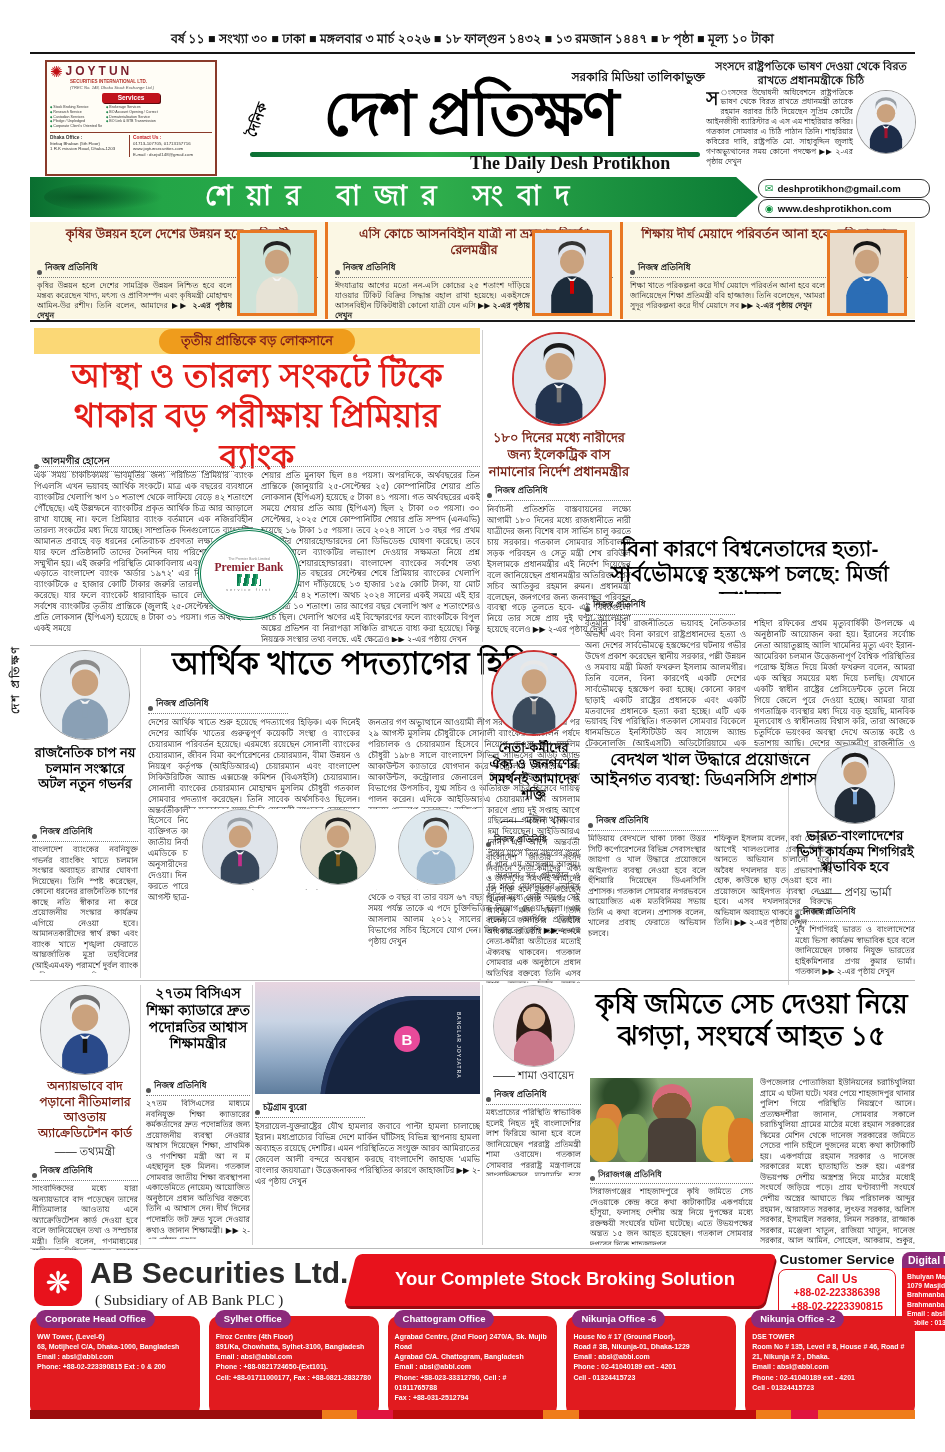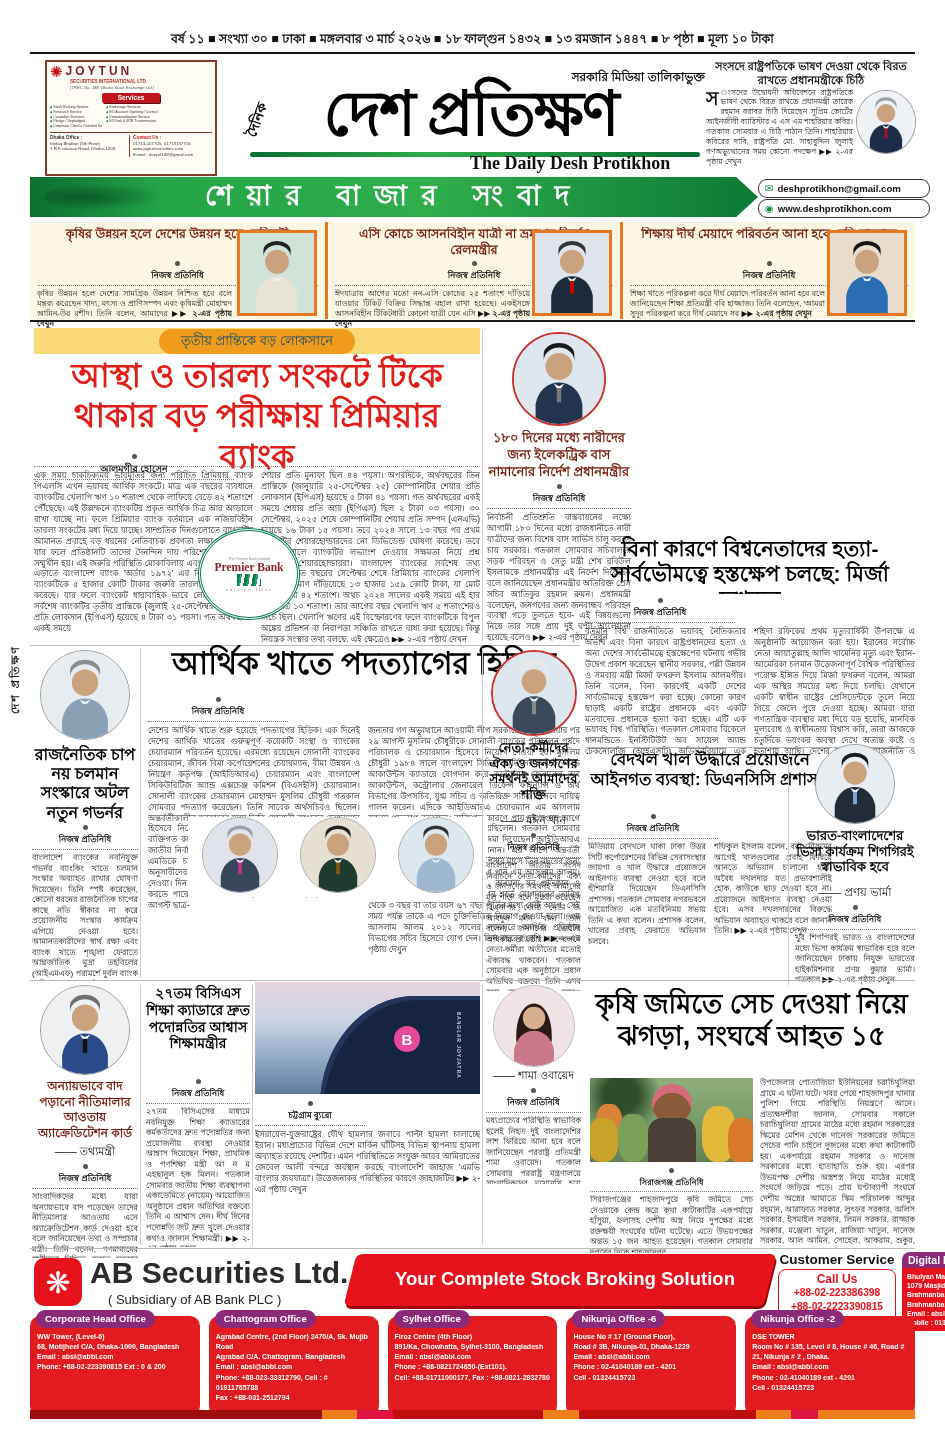--- a/index.html
+++ b/index.html
@@ -66,36 +66,36 @@
         display:flex;align-items:center;gap:4px;padding:0 6px;font-weight:bold;font-size:9.6px;}
   .pill .ic{color:#0a8f3c;font-size:10px;line-height:1;}
 
   
   .briefrow{left:30px;top:222px;width:885px;height:97px;background:#fbf7e4;display:flex;}
   .brief{width:295px;box-sizing:border-box;padding:5px 7px;position:relative;}
   .brief + .brief{border-left:3px solid #e87722;}
   .brief .hd{color:#7a2315;font-weight:bold;font-size:12.5px;line-height:1.25;text-align:center;height:32px;overflow:hidden;}
   .brief .photo{position:absolute;right:8px;top:8px;width:74px;height:80px;border:3px solid #e87722;background:#fff;overflow:hidden;}
   .brief .bd{width:195px;font-size:7.8px;line-height:1.3;height:40px;overflow:hidden;}
-  .byline{display:flex;align-items:center;gap:3px;font-weight:bold;font-size:8.5px;
-          border-bottom:1px dotted #777;padding-bottom:2px;margin:2px 0 3px;flex-direction:column;}
+  .byline{display:flex;align-items:flex-end;gap:3px;font-weight:bold;font-size:8.5px;
+          border-bottom:1px dotted #777;padding-bottom:2px;margin:2px 0 3px;}
   .byline .dotic{width:5px;height:5px;border-radius:50%;background:#555;flex:none;}
   .jump{font-weight:bold;}
 
   
   .hd-black{font-weight:900;color:#000;line-height:1.2;}
   .hd-maroon{font-weight:bold;color:#7a2315;line-height:1.3;text-align:center;}
   .attrib{font-weight:normal;text-align:center;}
   .bodytxt{font-size:8.3px;line-height:1.32;}
   .cols{display:flex;gap:8px;}
   .cols > div{flex:1;}
 
   
   .kicker-band{left:34px;top:328px;width:446px;height:26px;background:#fbd876;display:flex;align-items:center;justify-content:center;}
-  .kicker-pill{background:#ef9c1c;border-radius:13px;padding:2px 22px;font-weight:normal;font-size:13px;color:#0c4a6e;}
+  .kicker-pill{background:#ef9c1c;border-radius:13px;padding:2px 22px;font-weight:bold;font-size:13px;color:#7f1d1d;}
   .lead-hd{left:34px;top:356px;width:446px;font-size:33px;line-height:1.22;font-weight:900;color:#e31e18;text-align:center;}
   .plogo{left:198px;top:528px;width:96px;height:86px;border-radius:50%;background:#fff;border:3px double #0a7d4f;
          display:flex;flex-direction:column;align-items:center;justify-content:center;z-index:5;}
   .plogo .l1{font-size:3.6px;color:#888;}
   .plogo .nm{font-size:11.5px;font-weight:bold;color:#8a1f2e;font-family:"Liberation Serif","DejaVu Serif",serif;}
   .plogo .mark{width:24px;height:12px;margin:1px 0;
         background:repeating-linear-gradient(100deg,#0a7d4f 0 3px,#29a06b 3px 5px,rgba(0,0,0,0) 5px 8px);}
   .plogo .tg{font-size:4px;letter-spacing:2px;color:#777;}
 
   
@@ -128,21 +128,21 @@
   
   .village{left:590px;top:1078px;width:163px;height:84px;overflow:hidden;
            background:linear-gradient(180deg,#8fae7c 0%,#7a9c68 50%,#647f52 100%);}
   .blob{position:absolute;border-radius:50%;}
 
   
   .absl{left:30px;top:1252px;width:885px;height:174px;}
   .ab-logo{position:absolute;left:4px;top:6px;width:48px;height:48px;background:#e8121c;border-radius:10px;
            color:#fff;font-size:30px;display:flex;align-items:center;justify-content:center;}
   .ab-brand{position:absolute;left:60px;top:4px;font-size:30px;font-weight:bold;color:#2b2b2b;}
-  .ab-sub{position:absolute;left:78px;top:40px;font-size:13px;color:#222;}
+  .ab-sub{position:absolute;left:65px;top:40px;font-size:15px;color:#222;font-family:Liberation Serif, serif;}
   .ribbon{position:absolute;left:320px;top:2px;width:420px;height:52px;background:#e8121c;
           transform:skewX(-14deg);border-radius:6px;box-shadow:2px 3px 0 #9c0a10;}
   .ribbon-txt{position:absolute;left:340px;top:16px;width:390px;text-align:center;color:#fff;
           font-weight:bold;font-size:18.5px;}
   .cs{position:absolute;left:748px;top:0px;width:118px;text-align:center;}
   .cs .t{font-weight:bold;font-size:13.5px;color:#111;}
   .cs .box{border:1.5px solid #e8121c;border-radius:8px;margin-top:2px;padding:2px 2px;}
   .cs .call{color:#e8121c;font-weight:bold;font-size:12px;}
   .cs .ph{color:#e8121c;font-weight:bold;font-size:10.2px;line-height:1.35;}
   .dg{position:absolute;left:872px;top:0;width:112px;}
@@ -352,21 +352,21 @@
   </div>
   <div class="rule-soft" style="left:585px;top:747px;width:330px;height:1px;"></div>
 
   <div class="rule-soft" style="left:30px;top:645px;width:550px;height:1px;"></div>
   <div class="abs" style="left:32px;top:650px;width:106px;height:328px;">
     <div class="pcircle" style="width:88px;height:88px;margin:0 auto;border:1.5px solid #999;">
       <svg style="--bg:#e7ecf0;--suit:#8aa0b5;--tie:#8aa0b5;--hair:#8c8c8c;">
           <use href="#person"></use>
         </svg>
     </div>
-    <div class="hd-black ctr ovh" style="font-size:16px;height:78px;margin-top:5px;">রাজনৈতিক চাপ নয় চলমান সংস্কারে অটল নতুন গভর্নর</div>
+    <div class="hd-black ctr ovh" style="font-size:13px;height:78px;margin-top:5px;">রাজনৈতিক চাপ নয় চলমান সংস্কারে অটল নতুন গভর্নর</div>
     <div class="byline">
         <span class="dotic"></span>
         <span>নিজস্ব প্রতিনিধি</span>
       </div>
     <div class="bodytxt just ovh" style="font-size:8px;height:128px;">বাংলাদেশ ব্যাংকের নবনিযুক্ত গভর্নর ব্যাংকিং খাতে চলমান সংস্কার অব্যাহত রাখার ঘোষণা দিয়েছেন। তিনি স্পষ্ট করেছেন, কোনো ধরনের রাজনৈতিক চাপের কাছে নতি স্বীকার না করে প্রয়োজনীয় সংস্কার কার্যক্রম এগিয়ে নেওয়া হবে। আমানতকারীদের স্বার্থ রক্ষা এবং ব্যাংক খাতে শৃঙ্খলা ফেরাতে আন্তর্জাতিক মুদ্রা তহবিলের (আইএমএফ) পরামর্শে দুর্বল ব্যাংক একীভূতকরণ প্রক্রিয়া চলবে বলেও জানান তিনি। গতকাল সোমবার বৈঠক শেষে ডেপুটি গভর্নর, নির্বাহী পরিচালকসহ ঊর্ধ্বতন কর্মকর্তাদের উপস্থিতিতে ▶▶ ২-এর পৃষ্ঠায় দেখুন</div>
   </div>
   <div class="vline" style="left:140px;top:648px;height:330px;"></div>
 
   <div class="abs" style="left:148px;top:645px;width:432px;height:333px;">
     <div class="hd-black ctr ovh" style="font-size:31px;height:50px;">আর্থিক খাতে পদত্যাগের হিড়িক</div>
@@ -543,30 +543,30 @@
         <span>Mobile : 01324415724</span>
       </div>
     </div>
     <div class="offices">
       <div class="office">
         <div class="hdr">Corporate Head Office</div>
         <span>WW Tower, (Level-6)</span><br><span>68, Motijheel C/A, Dhaka-1000, Bangladesh</span><br>
         <span>Email : absl@abbl.com</span><br><span>Phone: +88-02-223390815 Ext : 0 &amp; 200</span>
       </div>
       <div class="office">
+        <div class="hdr">Sylhet Office</div>
+        <span>Firoz Centre (4th Floor)</span><br><span>891/Ka, Chowhatta, Sylhet-3100, Bangladesh</span><br>
+        <span>Email : absl@abbl.com</span><br><span>Phone : +88-0821724650-(Ext101).</span><br>
+        <span>Cell: +88-01711000177, Fax : +88-0821-2832780</span>
+      </div>
+      <div class="office">
         <div class="hdr">Chattogram Office</div>
         <span>Agrabad Centre, (2nd Floor) 2470/A, Sk. Mujib Road</span><br><span>Agrabad C/A. Chattogram, Bangladesh</span><br>
         <span>Email : absl@abbl.com</span><br><span>Phone: +88-023-33312790, Cell : # 01911765788</span><br>
         <span>Fax : +88-031-2512794</span>
-      </div>
-      <div class="office">
-        <div class="hdr">Sylhet Office</div>
-        <span>Firoz Centre (4th Floor)</span><br><span>891/Ka, Chowhatta, Sylhet-3100, Bangladesh</span><br>
-        <span>Email : absl@abbl.com</span><br><span>Phone : +88-0821724650-(Ext101).</span><br>
-        <span>Cell: +88-01711000177, Fax : +88-0821-2832780</span>
       </div>
       <div class="office">
         <div class="hdr">Nikunja Office -6</div>
         <span>House No # 17 (Ground Floor),</span><br><span>Road # 3B, Nikunja-01, Dhaka-1229</span><br>
         <span>Email : absl@abbl.com</span><br><span>Phone : 02-41040189 ext - 4201</span><br>
         <span>Cell - 01324415723</span>
       </div>
       <div class="office">
         <div class="hdr">Nikunja Office -2</div>
         <span>DSE TOWER</span><br><span>Room No # 135, Level # 8, House # 46, Road # 21, Nikunja # 2 , Dhaka.</span><br>

